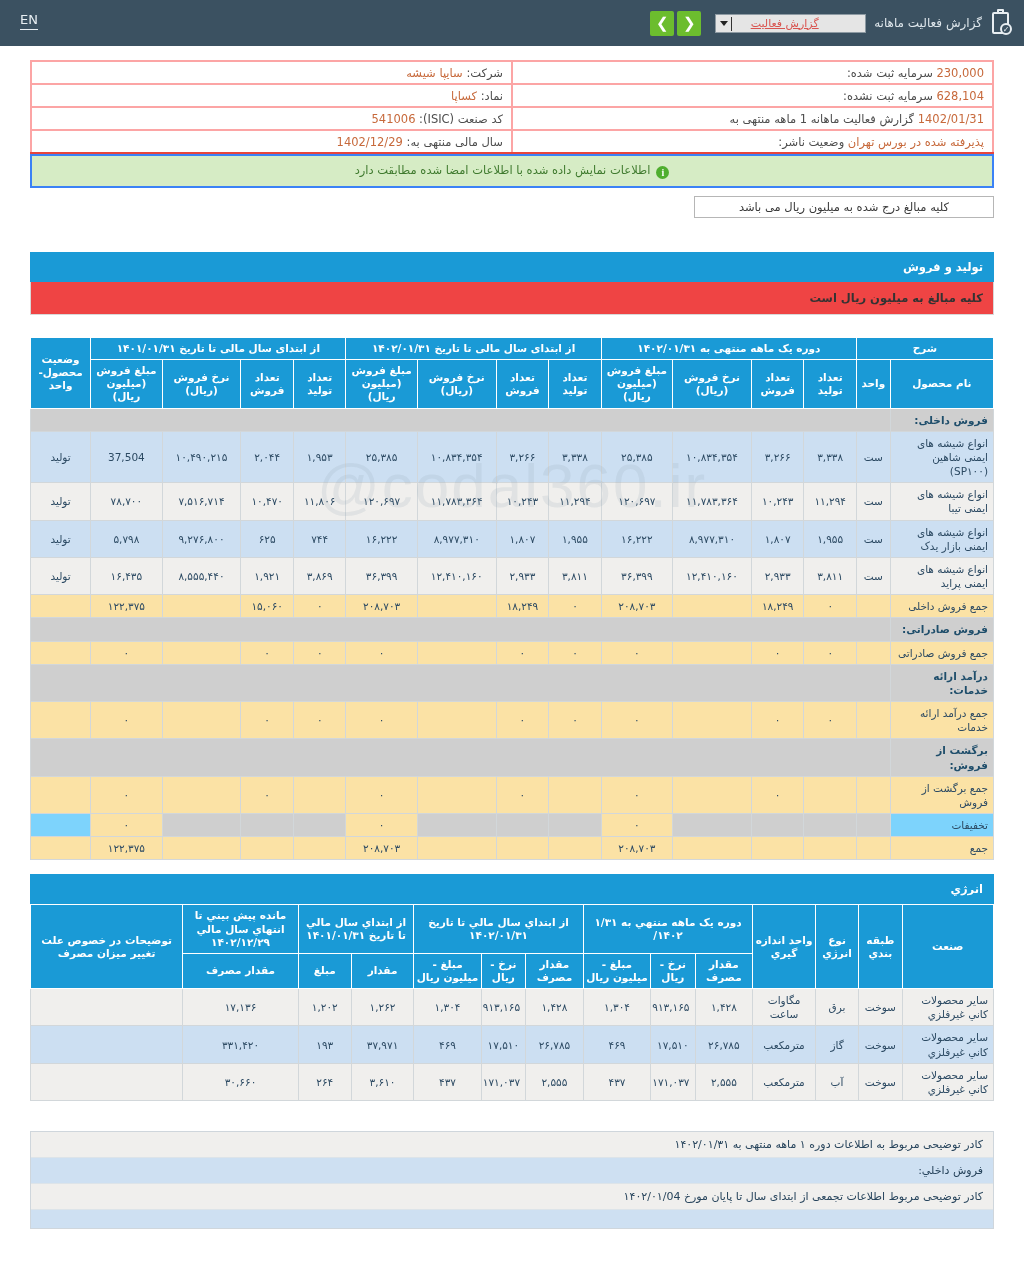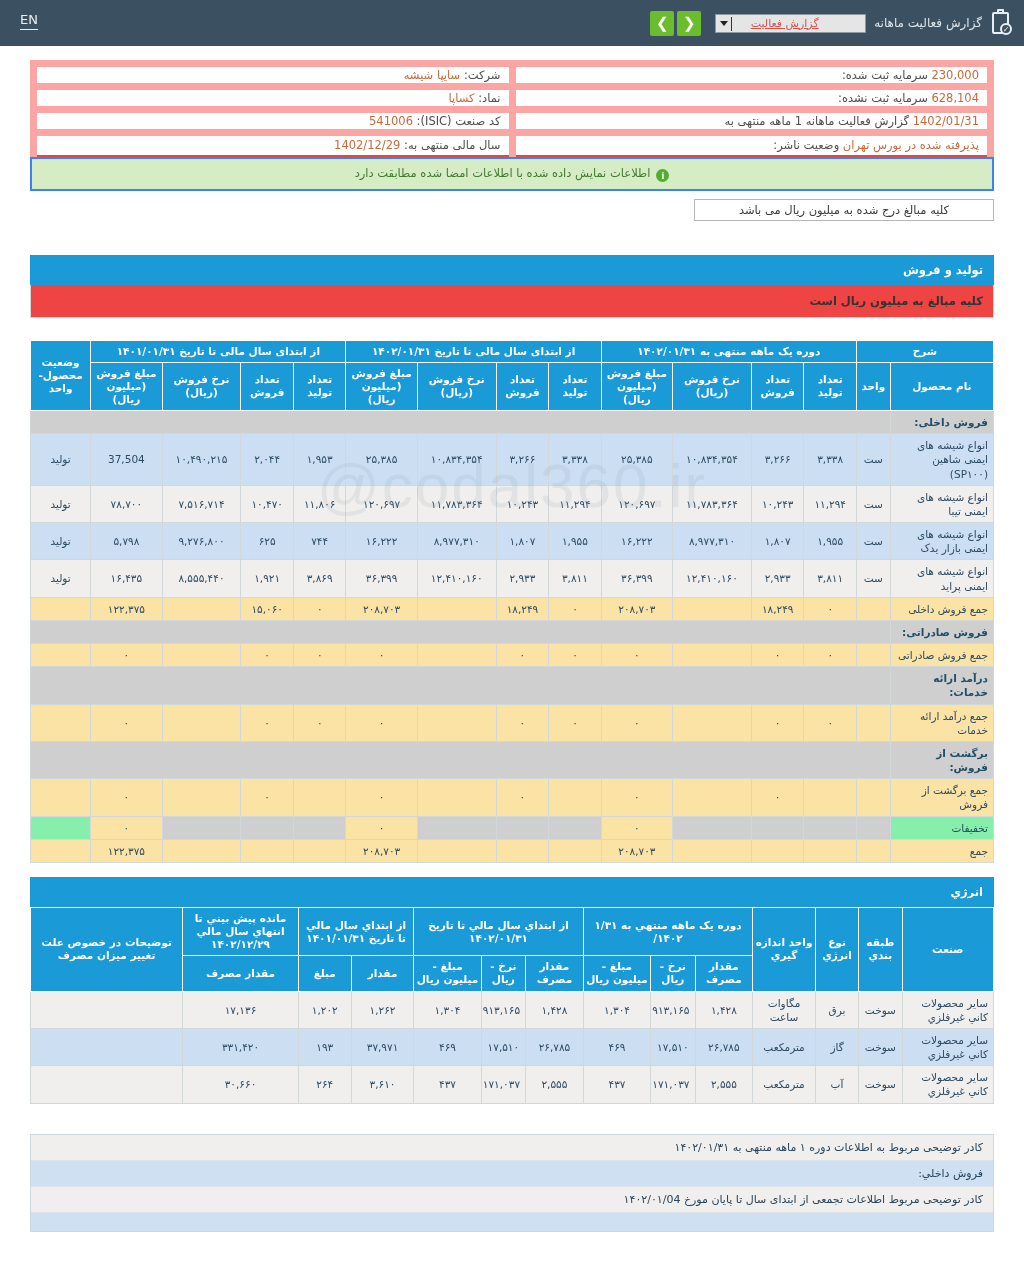--- a/index.html
+++ b/index.html
@@ -96,21 +96,21 @@
   
   .page { padding: 0 30px; position: relative; }
 
   
   table.info {
     width: 100%; border-collapse: collapse;
     margin-top: 14px;
     table-layout: fixed;
   }
   table.info td {
-    border: 7px solid #fca5a5;
+    border: 2px solid #fca5a5;
     height: 23px;
     padding: 1px 8px;
     font-size: 11.5px;
     color: #4d4d4d;
     white-space: nowrap;
   }
   .lbl { color: #4d4d4d; }
   .val { color: #c7693b; }
   .info .redline td { border-bottom: 2px solid #e8453c; }
 
@@ -194,21 +194,21 @@
   tr.rowB td { background: #f0efed; }
   tr.grp td {
     background: #cfcfcf;
     color: #1f4e6b;
     font-weight: bold;
     height: 22px;
     margin-top: 45px;
   }
   tr.sum td { background: #fbe2a5; font-weight: normal; }
   tr.sum td.name { color: #2c4a63; }
-  tr.disc td { background: #86efac; }
+  tr.disc td { background: #7dd3fc; }
   tr.disc td.hl { background: #fbe2a5; }
   tr.disc td.gr { background: #cfcfcf; }
   tr.total td { background: #fbe2a5; }
 
   
   .notes { margin-top: 30px; border: 1px solid #cfd6dc; }
   .notes .n-row {
     font-size: 11px;
     color: #27445c;
     padding: 6px 10px;

